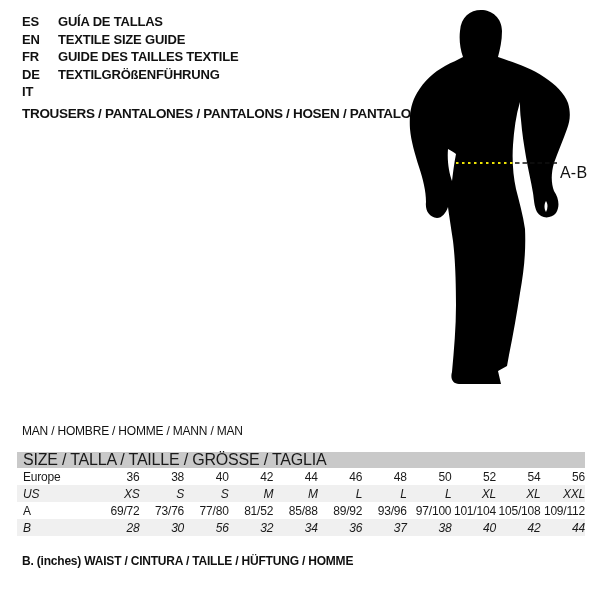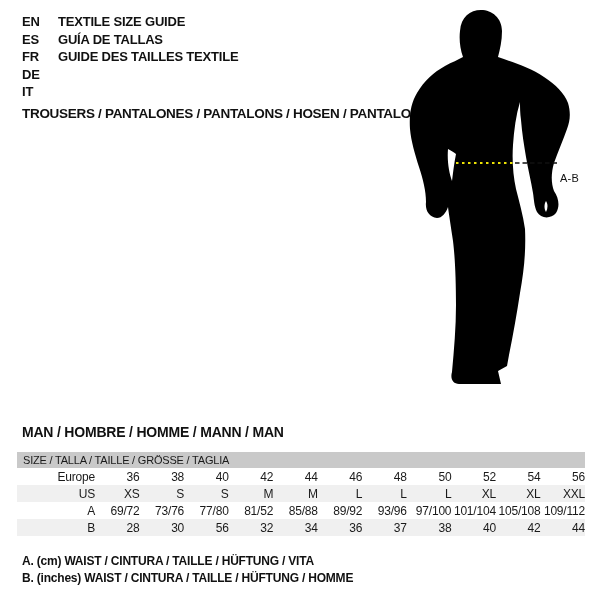--- a/index.html
+++ b/index.html
@@ -14,53 +14,54 @@
   .abs{position:absolute;}
 
   
   .lang-block{left:22px;top:13px;font-weight:700;font-size:13px;letter-spacing:-0.2px;}
   .lang-row{display:grid;grid-template-columns:36px auto;line-height:17.5px;white-space:nowrap;}
 
   .category-title{left:22px;top:106px;font-weight:700;font-size:13.5px;letter-spacing:-0.3px;white-space:nowrap;}
 
   
   .figure{left:398px;top:5px;width:200px;height:390px;}
-  .ab-label{left:560px;top:172px;font-size:11px;font-weight:400;letter-spacing:0.2px;}
+  .ab-label{left:560px;top:164px;font-size:16px;font-weight:400;letter-spacing:0.2px;}
 
-  .section-title{left:22px;top:424px;font-weight:700;font-size:14px;letter-spacing:-0.2px;white-space:nowrap;}
+  .section-title{left:22px;top:424px;font-weight:400;font-size:12px;letter-spacing:-0.2px;white-space:nowrap;}
 
   
   .size-table{left:17px;top:452px;width:568px;}
-  .thead{background:#c9c9c9;height:16px;line-height:16px;padding-left:6px;font-size:11px;color:#1a1a1a;letter-spacing:-0.2px;}
+  .thead{background:#c9c9c9;height:16px;line-height:16px;padding-left:6px;font-size:16px;color:#1a1a1a;letter-spacing:-0.2px;}
   .trow{display:grid;grid-template-columns:78px repeat(11,1fr);height:17px;align-items:center;}
-  .trow.stripe{background:#f0f0f0;}
+  .trow.stripe{background:#f0f0f0;font-style:italic;}
   .tcell{text-align:right;white-space:nowrap;font-size:12px;color:#1a1a1a;letter-spacing:-0.2px;}
-  .tcell.label{text-align:right;padding-left:6px;}
+  .tcell.label{text-align:left;padding-left:6px;}
 
   .footnotes{left:22px;top:553px;font-weight:700;font-size:12px;line-height:16.5px;letter-spacing:-0.2px;}
   .footnote-line{white-space:nowrap;}
 </style>
 </head>
 <body>
 
 <div class="abs lang-block">
     <div class="lang-row">
+      <span>ES</span>
+      <span>GUÍA DE TALLAS</span>
+    </div>
+    <div class="lang-row">
       <span>EN</span>
       <span>TEXTILE SIZE GUIDE</span>
-    </div>
-    <div class="lang-row">
-      <span>ES</span>
-      <span>GUÍA DE TALLAS</span>
     </div>
     <div class="lang-row">
       <span>FR</span>
       <span>GUIDE DES TAILLES TEXTILE</span>
     </div>
     <div class="lang-row">
       <span>DE</span>
+      <span>TEXTILGRÖßENFÜHRUNG</span>
     </div>
     <div class="lang-row">
       <span>IT</span>
     </div>
   </div>
 
 <div class="abs category-title">TROUSERS / PANTALONES / PANTALONS / HOSEN / PANTALONI</div>
 
 <div class="abs figure">
   <svg width="200" height="390" viewBox="0 0 200 390">
@@ -168,15 +169,14 @@
         <div class="tcell">37</div>
         <div class="tcell">38</div>
         <div class="tcell">40</div>
         <div class="tcell">42</div>
         <div class="tcell">44</div>
       </div>
     </div>
 </div>
 
 <div class="abs footnotes">
-    <div class="footnote-line">A. (cm) WAIST / CINTURA / TAILLE / HÜFTUNG / VITA</div>
     <div class="footnote-line">B. (inches) WAIST / CINTURA / TAILLE / HÜFTUNG / HOMME</div>
   </div>
 
 </body></html>

